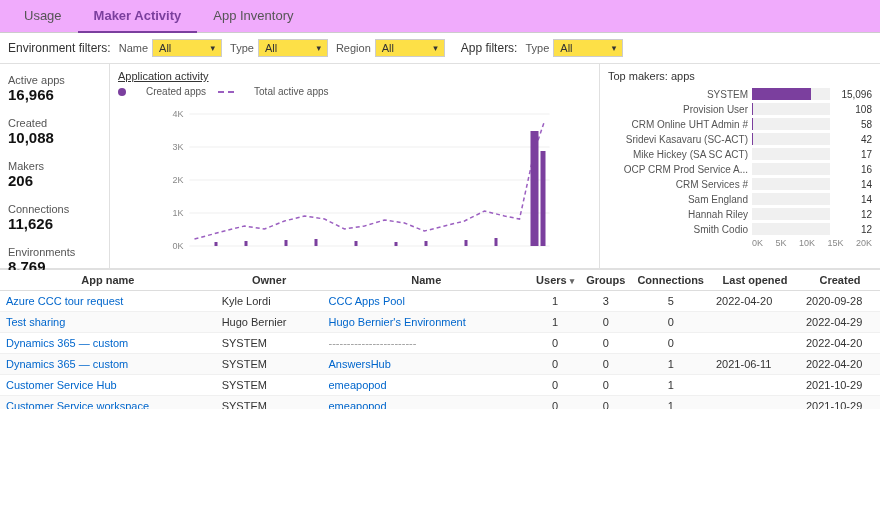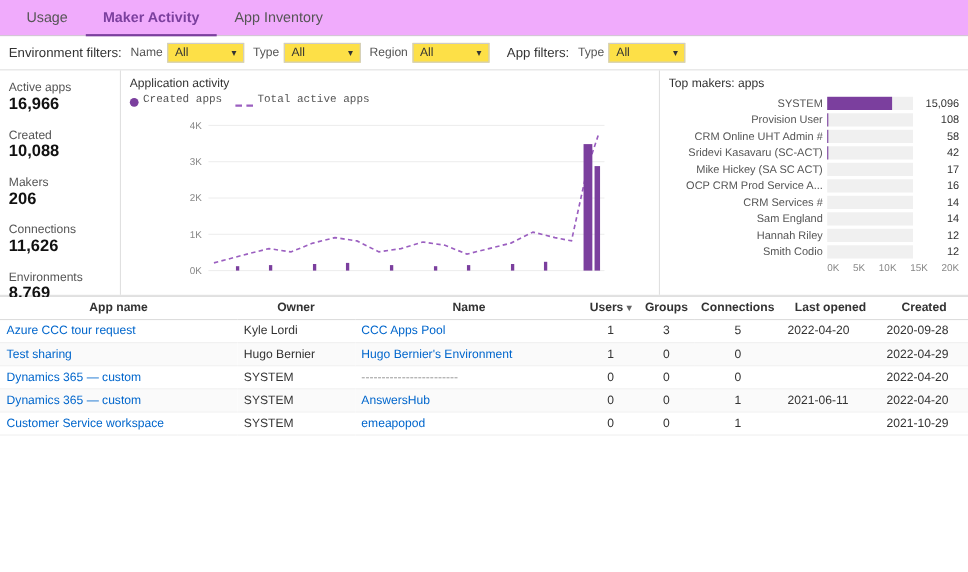--- a/index.html
+++ b/index.html
@@ -18,23 +18,23 @@
     .filters-section-label { font-size: 12px; color: #333; white-space: nowrap; margin-left: 8px; }
 
     
     .stats { width: 110px; padding: 10px 8px; border-right: 1px solid #e0e0e0; flex-shrink: 0; }
     .stat-item { margin-bottom: 14px; }
     .stat-label { font-size: 11px; color: #555; }
     .stat-value { font-size: 15px; font-weight: 700; color: #111; }
 
     
     .chart-area { flex: 1; padding: 6px 8px; border-right: 1px solid #e0e0e0; position: relative; min-width: 0; }
-    .chart-title { font-size: 11px; color: #333; margin-bottom: 4px; font-weight: 500; }
+    .chart-title { font-size: 11px; color: #333; margin-bottom: 4px; font-weight: 500; text-decoration: underline; }
     .chart-legend { display: flex; gap: 12px; margin-bottom: 4px; }
-    .legend-item { display: flex; align-items: flex-end; gap: 4px; font-size: 10px; color: #555; font-family: Liberation Mono, monospace; }
+    .legend-item { display: flex; align-items: center; gap: 20px; font-size: 10px; color: #555; }
     .legend-dot { width: 8px; height: 8px; border-radius: 50%; background: #7b3f9e; }
     .legend-dash { width: 16px; height: 2px; border-top: 2px dashed #9b5fc0; }
 
     
     .chart-svg-wrap { width: 100%; height: 140px; }
 
     
     .top-makers { width: 280px; padding: 6px 8px; flex-shrink: 0; }
     .top-makers-title { font-size: 11px; color: #333; margin-bottom: 6px; font-weight: 500; }
     .maker-row { display: flex; align-items: center; margin-bottom: 3px; gap: 4px; }
@@ -308,20 +308,30 @@
           <td><a href="#" class="link">Dynamics 365 — custom</a></td>
           <td>SYSTEM</td>
           <td><a href="#" class="link">AnswersHub</a></td>
           <td style="text-align: center;">0</td>
           <td style="text-align: center;">0</td>
           <td style="text-align: center;">1</td>
           <td>2021-06-11</td>
           <td>2022-04-20</td>
         </tr>
         <tr>
+          <td><a href="#" class="link">Customer Service Hub</a></td>
+          <td>SYSTEM</td>
+          <td><a href="#" class="link">emeapopod</a></td>
+          <td style="text-align: center;">0</td>
+          <td style="text-align: center;">0</td>
+          <td style="text-align: center;">1</td>
+          <td></td>
+          <td>2021-10-29</td>
+        </tr>
+        <tr>
           <td><a href="#" class="link">Customer Service workspace</a></td>
           <td>SYSTEM</td>
           <td><a href="#" class="link">emeapopod</a></td>
           <td style="text-align: center;">0</td>
           <td style="text-align: center;">0</td>
           <td style="text-align: center;">1</td>
           <td></td>
           <td>2021-10-29</td>
         </tr>
       </tbody>

